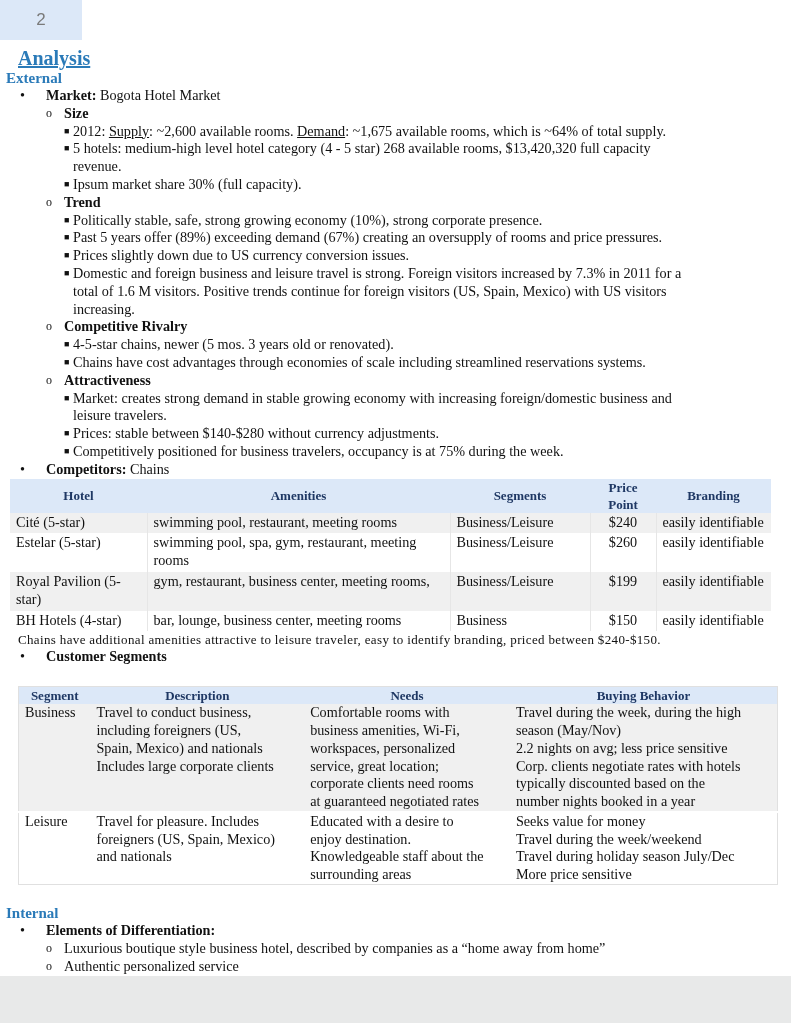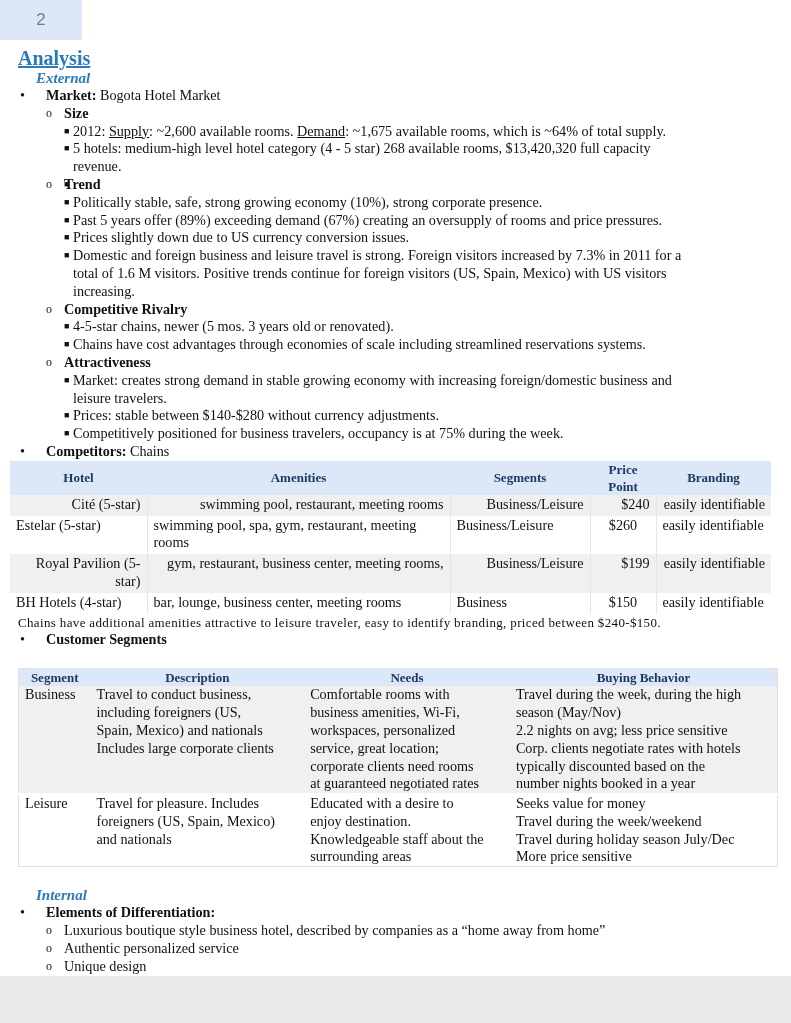--- a/index.html
+++ b/index.html
@@ -22,43 +22,43 @@
     .content {
       position: absolute; left: 0; top: 46px; width: 718px;
       font-size: 14.2px; line-height: 17.8px;
     }
     .h1 {
       margin-left: 18px;
       font-size: 20px; font-weight: bold; color: #2a7ab8;
       text-decoration: underline; line-height: 24px;
     }
     .h2 {
-      margin-left: 36px;
-      font-size: 15px; font-weight: bold; color: #2a7ab8; line-height: 17px; font-style: italic;
+      margin-left: 6px;
+      font-size: 15px; font-weight: bold; color: #2a7ab8; line-height: 17px;
     }
     .l1 { position: relative; padding-left: 46px; }
     .l1 .bul { position: absolute; left: 20px; top: 0; }
     .l2 { position: relative; padding-left: 64px; }
     .l2 .bul { position: absolute; left: 46px; top: 0; font-size: 12px; }
     .l3 { position: relative; padding-left: 73px; padding-right: 20px; }
     .l3 .bul { position: absolute; left: 64px; top: 0; font-size: 9px; }
     b { font-weight: bold; }
     u { text-decoration: underline; font-family: Liberation Serif, serif; }
     table { border-collapse: collapse; }
     .comp-table {
       margin-left: 10px; width: 761px;
       font-size: 14.2px; line-height: 17.8px;
     }
     .comp-table th {
       background: #dce8f8; color: #1f3864; font-size: 13px;
       font-weight: bold; padding: 0 4px; line-height: 17px;
     }
     .comp-table td { padding: 1px 6px 2px 6px; vertical-align: top; border-right: 1px solid #e6e6e6; }
     .comp-table td:last-child { border-right: none; }
-    .comp-table tr.shade td { background: #f0f0f0; text-align: right; }
+    .comp-table tr.shade td { background: #f0f0f0; }
     .center { text-align: center; }
     .note {
       margin-left: 18px; font-size: 13px; letter-spacing: 0.35px; line-height: 17px;
     }
     .seg-table {
       margin-left: 18px; width: 760px; margin-top: 20px;
       font-size: 14.2px; line-height: 17.8px;
       border: 1px solid #e0e0e0;
     }
     .seg-table th {
@@ -95,20 +95,21 @@
   <div class="l3">
     <span class="bul">■</span>
     <span>2012: </span><u>Supply</u><span>: ~2,600 available rooms. </span><u>Demand</u><span>: ~1,675 available rooms, which is ~64% of total supply.</span>
   </div>
   <div class="l3">
     <span class="bul">■</span>
     <span>5 hotels: medium-high level hotel category (4 - 5 star) 268 available rooms, $13,420,320 full capacity revenue.</span>
   </div>
   <div class="l3">
     <span class="bul">■</span>
+    <span>Ipsum market share 30% (full capacity).</span>
   </div>
 
   <div class="l2">
     <span class="bul">o</span>
     <b>Trend</b>
   </div>
   <div class="l3"><span class="bul">■</span><span>Politically stable, safe, strong growing economy (10%), strong corporate presence.</span></div>
   <div class="l3"><span class="bul">■</span><span>Past 5 years offer (89%) exceeding demand (67%) creating an oversupply of rooms and price pressures.</span></div>
   <div class="l3"><span class="bul">■</span><span>Prices slightly down due to US currency conversion issues.</span></div>
   <div class="l3"><span class="bul">■</span><span>Domestic and foreign business and leisure travel is strong. Foreign visitors increased by 7.3% in 2011 for a total of 1.6 M visitors. Positive trends continue for foreign visitors (US, Spain, Mexico) with US visitors increasing.</span></div>

